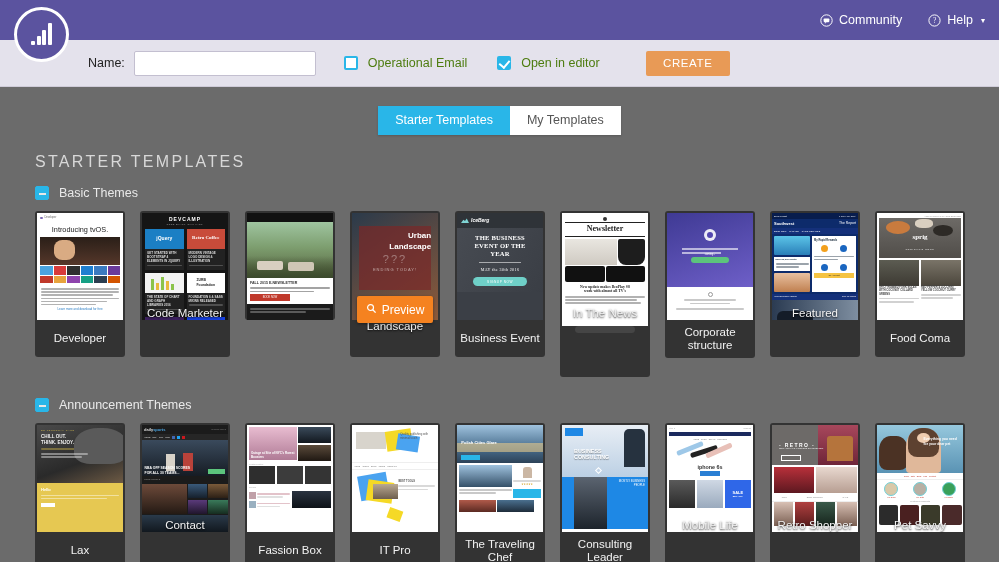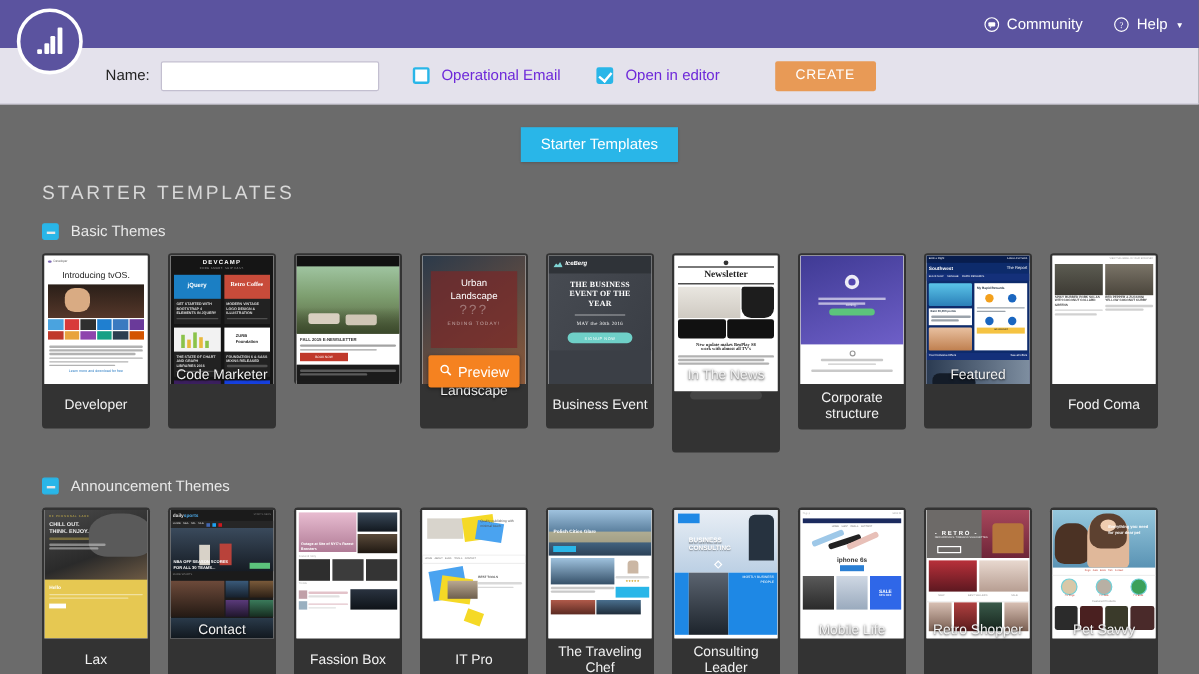--- a/index.html
+++ b/index.html
@@ -109,21 +109,21 @@
   .cbox.checked { background: #29b6e8; border-color: #29b6e8; }
   .cbox.checked::after {
     content: "";
     position: absolute;
     left: 2px; top: 0px;
     width: 5px; height: 8px;
     border: solid #fff;
     border-width: 0 2px 2px 0;
     transform: rotate(40deg);
   }
-  .checkwrap span { font-size: 12.5px; color: #6d28d9; }
+  .checkwrap span { font-size: 12.5px; color: #4d7c0f; }
 
   .create-btn {
     margin-left: 46px;
     background: #e89a56;
     color: #fff;
     border: none;
     width: 84px; height: 25px;
     font-size: 11.5px;
     letter-spacing: 0.6px;
     border-radius: 2px;
@@ -279,21 +279,21 @@
   .tn-bed .photo .chair{position:absolute;left:12%;bottom:14%;width:30%;height:16%;background:#d8cfc0;border-radius:2px;}
   .tn-bed .photo .chair2{position:absolute;left:48%;bottom:12%;width:30%;height:16%;background:#cfc6b5;border-radius:2px;}
   .tn-bed .cap { background:#fff; color:#333; padding:3px; }
   .tn-bed .cap b { display:block; font-size:3.6px; }
   .tn-bed .btn { background:#c0392b; color:#fff; font-size:2.6px; text-align:center; padding:1.4px 0; width:50%; margin-top:2px; }
   .tn-bed .dark { background:#1b1b1b; padding:3px; color:#aaa; }
 
   
   .tn-urban { background: linear-gradient(145deg,#2b3a4a,#8d5a3a); color:#fff; position:relative; }
   .tn-urban .panel { position:absolute; left:8%; right:8%; top:12%; bottom:28%; background:rgba(120,40,40,.72); text-align:center; padding-top:4px;}
-  .tn-urban .panel h4 { font-size: 8px; font-weight: normal; line-height: 11px; }
+  .tn-urban .panel h4 { font-size: 8px; font-weight: bold; line-height: 11px; text-align: right; }
   .tn-urban .q { font-size: 11px; color: rgba(255,255,255,.35); letter-spacing:2px; }
   .tn-urban .end { font-size: 4px; letter-spacing:1px; color:rgba(255,255,255,.55); }
   .tn-urban .off { position:absolute; left:15%; right:15%; bottom:13%; text-align:center; font-size:3.4px; color:#f0c14b;}
   .tn-urban .gbtn { position:absolute; left:18%; right:18%; bottom:6%; height:5px; background:#7cb342; }
 
   
   .tn-biz { background:#3b3f46; color:#fff; position:relative; }
   .tn-biz .hdr { background:#2f3338; padding:4px; display:flex; align-items:center; gap:2px; }
   .tn-biz .mtn { width:8px;height:5px; background:#7fd4d4; clip-path: polygon(0 100%,30% 35%,50% 60%,72% 10%,100% 100%); }
   .tn-biz .hdr b { font-size: 5px; font-style: italic; }
@@ -544,20 +544,21 @@
     <span class="cbox checked"></span>
     <span>Open in editor</span>
   </div>
 
   <button class="create-btn">CREATE</button>
 </div>
 
 <div class="tabs-row">
   <div class="tabs">
     <div class="tab active">Starter Templates</div>
+    <div class="tab">My Templates</div>
   </div>
 </div>
 
 <h1 class="page-title">STARTER TEMPLATES</h1>
 
 <div class="section-head">
   <span class="collapse-box"></span>
   <span class="section-title">Basic Themes</span>
 </div>
 
@@ -816,20 +817,27 @@
 
       </div>
     </div>
     <div class="label">Featured</div>
   </div>
 
   <div class="card">
     <div class="thumb">
       <div class="tn tn-food">
         <div class="tiny">VIEW THIS EMAIL IN YOUR BROWSER</div>
+        <div class="hero">
+            <span class="b1"></span>
+            <span class="b2"></span>
+            <span class="b3"></span>
+          <h4>sprig</h4>
+          <div class="sb">TONIGHT'S MENU</div>
+          </div>
         <div class="two">
           <div style="flex:1">
               <div class="ph"></div>
               <b>SPICY RUBBED PORK SOLAS WITH COCONUT COLLARD GREENS</b>
               <div class="blurline" style="color:#999"></div>
               <div class="blurline" style="color:#999;width:88%"></div>
             </div>
           <div style="flex:1">
               <div class="ph p2"></div>
               <b>RED PEPPER &amp; ZUCCHINI YELLOW COCONUT CURRY</b>

